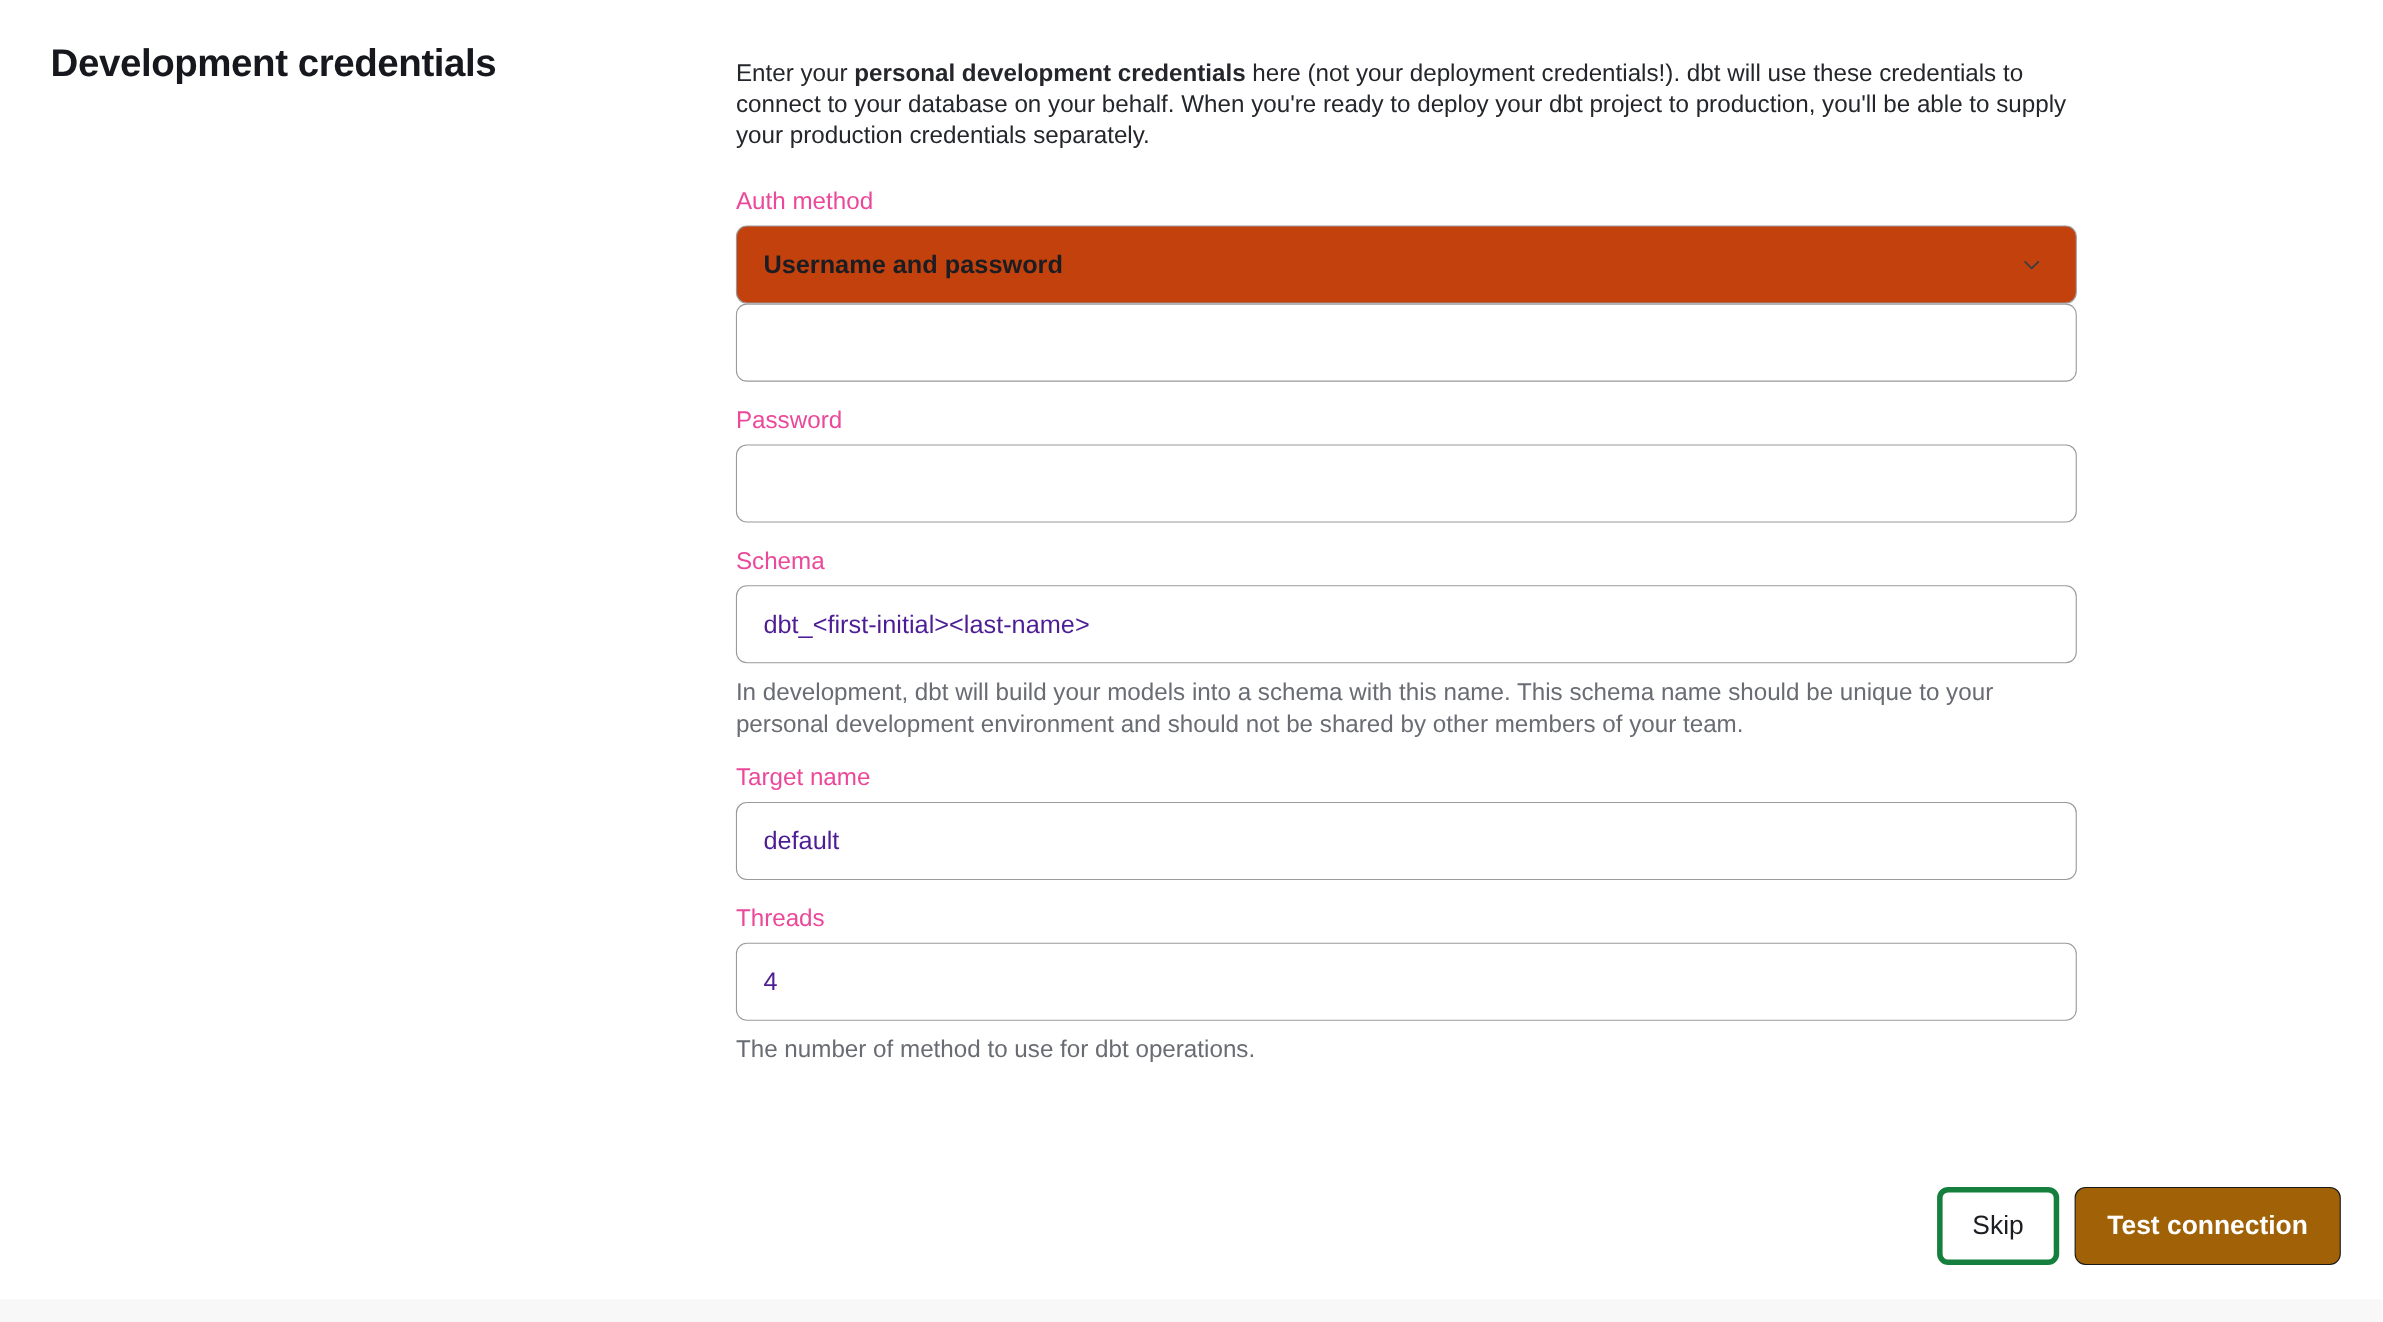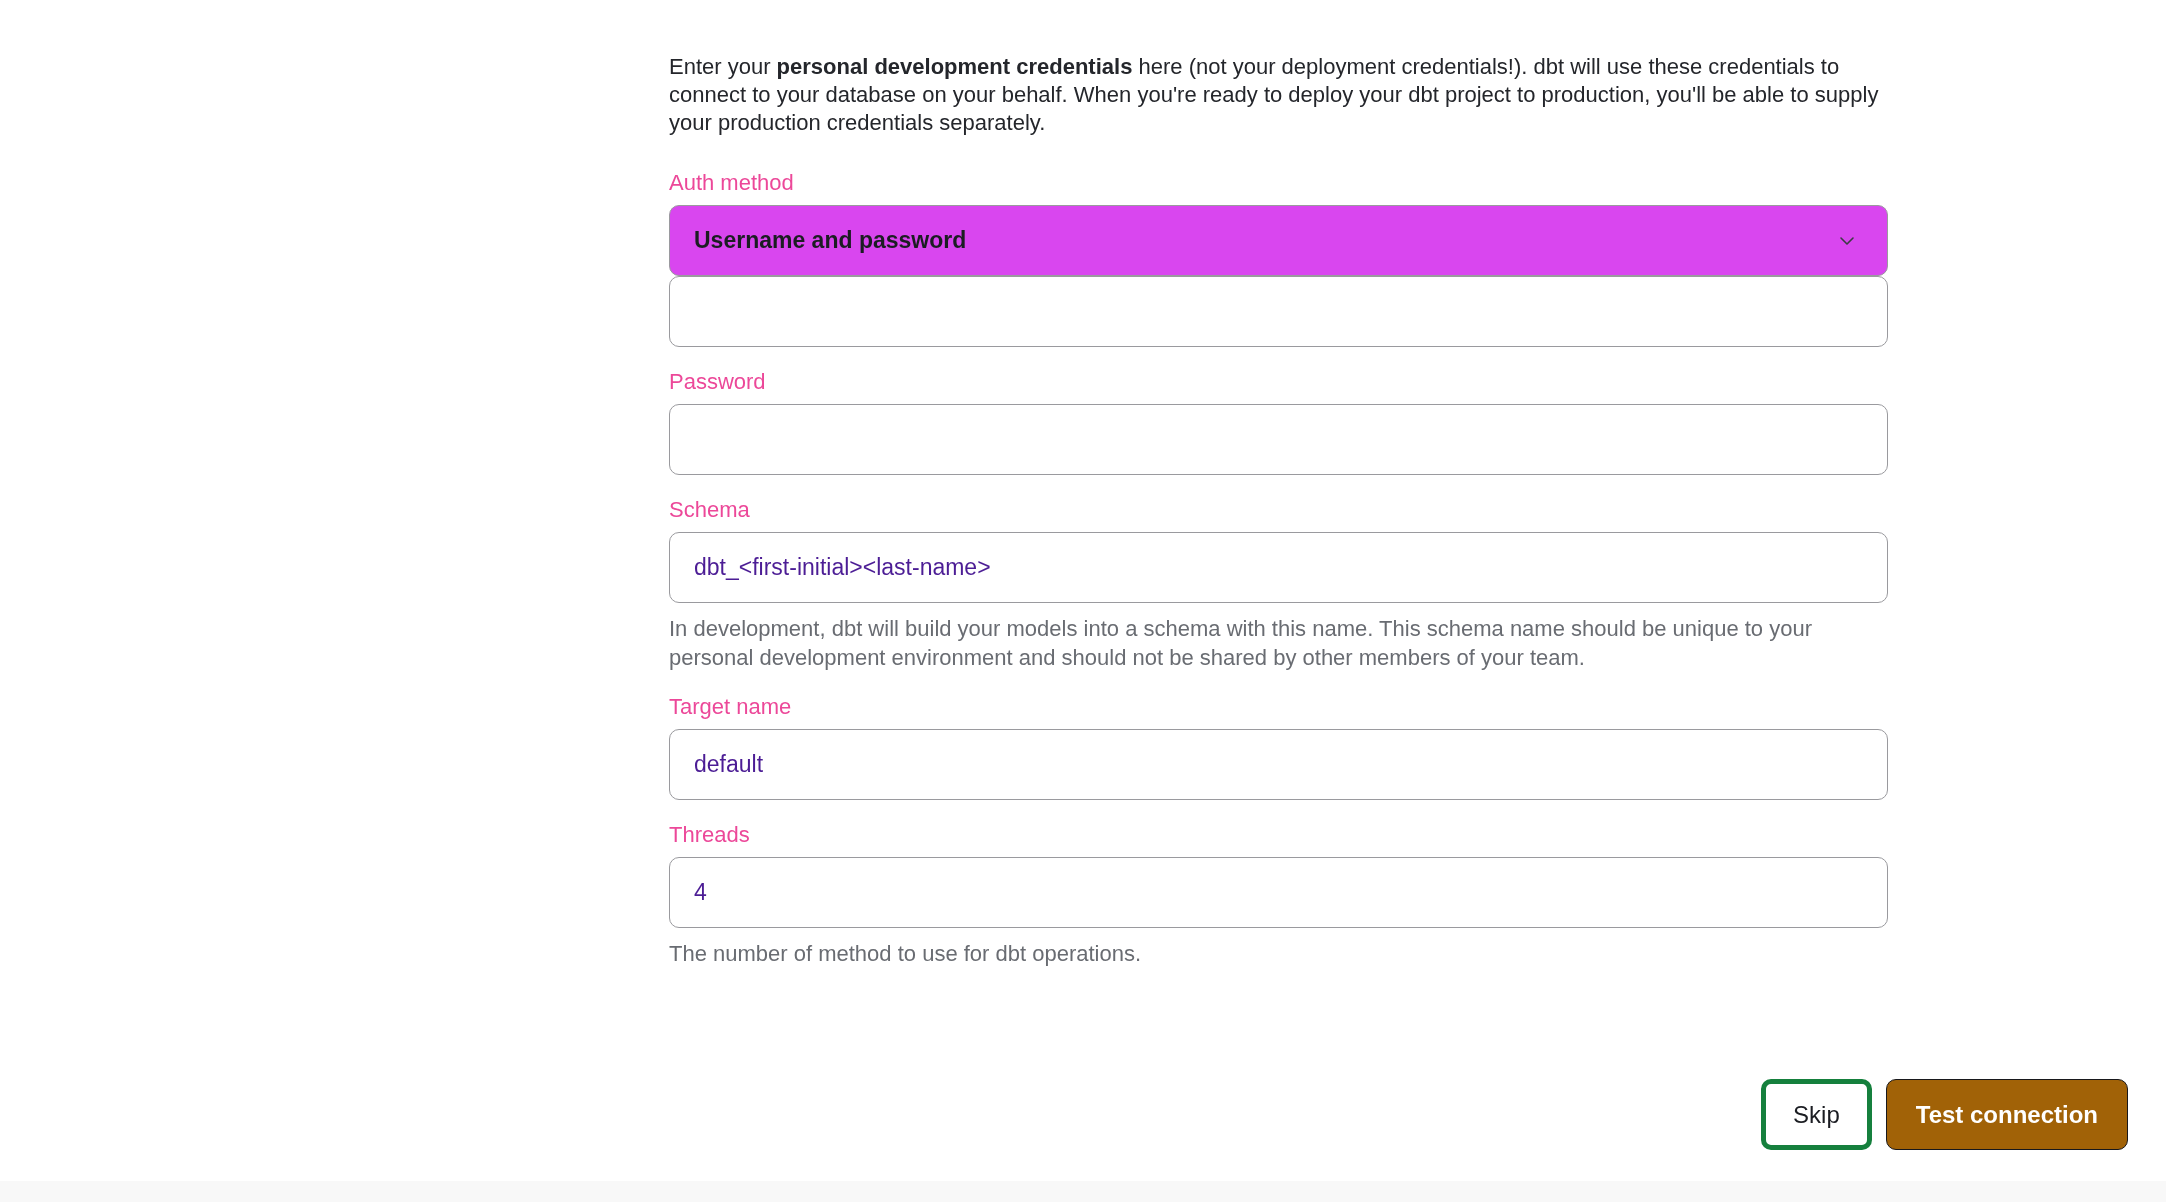--- a/index.html
+++ b/index.html
@@ -43,21 +43,21 @@
   }
   .field-label.first { margin-top: 33px; }
   .field-label.after-help { }
 
   .select-box {
     position: relative;
     width: 100%;
     height: 71px;
     border: 1px solid #9a9a9e;
     border-radius: 10px;
-    background: #d946ef;
+    background: #c2410c;
     display: flex;
     align-items: center;
     padding: 0 24px;
     cursor: pointer;
   }
   .select-value {
     font-size: 23px;
     font-weight: 600;
     color: #1b1d22;
   }
@@ -135,20 +135,21 @@
     width: 100%;
     height: 21px;
     background: #f8f8f8;
   }
 </style>
 </head>
 <body>
 
 <div class="page">
 
+  <h1 class="page-title">Development credentials</h1>
 
   <div class="form-col">
 
     <p class="description"><span>Enter your </span><strong>personal development credentials</strong><span> here (not your deployment credentials!). dbt will use these credentials to connect to your database on your behalf. When you're ready to deploy your dbt project to production, you'll be able to supply your production credentials separately.</span></p>
 
     <label class="field-label first">Auth method</label>
     <div class="select-box">
       <span class="select-value">Username and password</span>
       <span class="chevron">
         <svg width="20" height="20" viewBox="0 0 20 20" fill="none">

